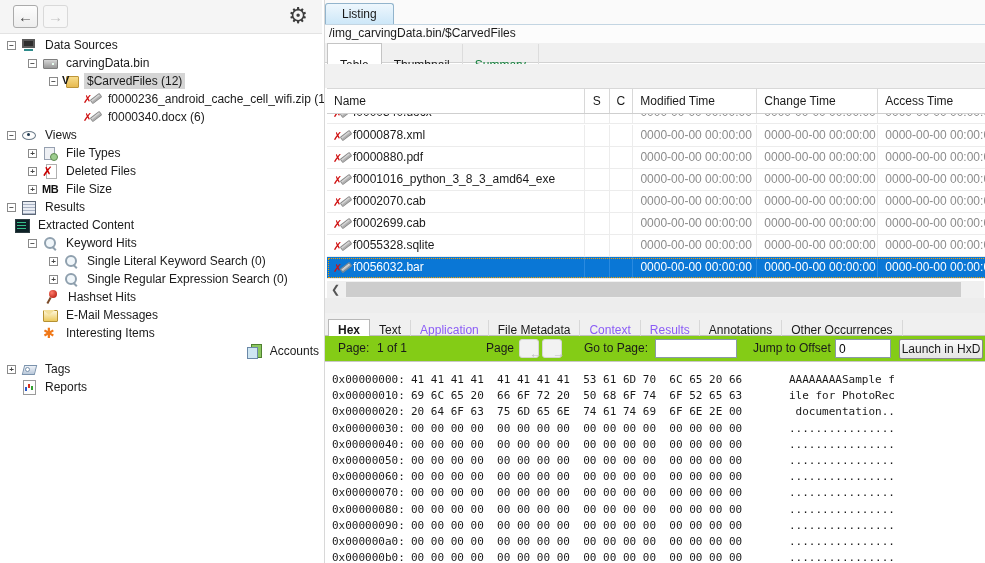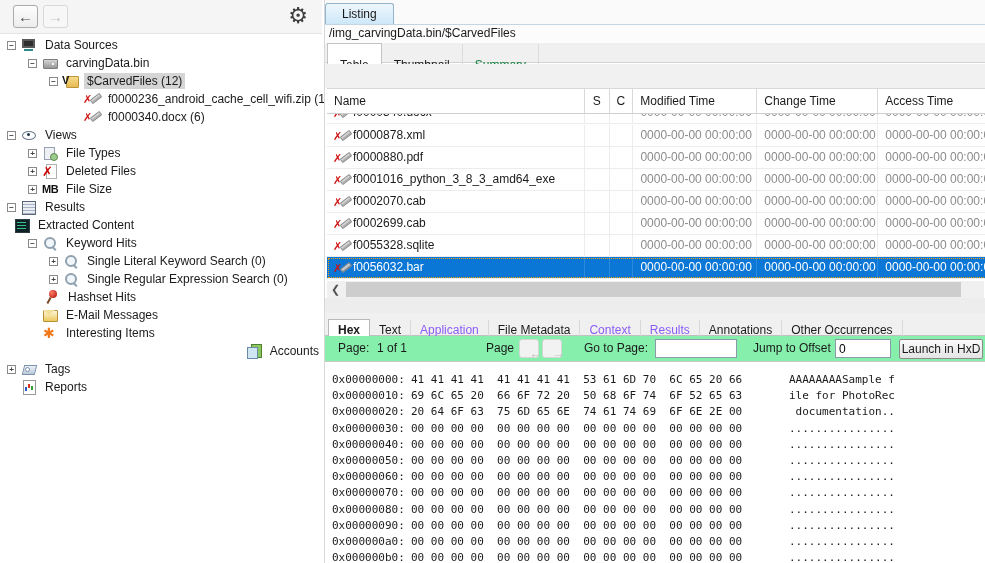--- a/index.html
+++ b/index.html
@@ -81,21 +81,21 @@
   .hscroll { position:absolute; left:2px; top:281px; width:657px; height:17px; background:#f0f0f0; }
   .hs-arrow { position:absolute; left:0; top:0; width:17px; height:17px; text-align:center; line-height:16px; font-size:11px; color:#555; }
   .hs-thumb { position:absolute; left:19px; top:1px; width:615px; height:15px; background:#cdcdcd; }
   .gray-gap { position:absolute; left:0; top:298px; width:100%; height:15px; background:#ededed; }
 
   
   .cv-tabs { position:absolute; left:0; top:313px; width:100%; height:23px; background:#f0f0f0; border-bottom:1px solid #c0c0c0; padding-left:3px; }
   .ctab { display:inline-block; height:22px; margin-top:6px; padding:0 9px; line-height:21px; border-right:1px solid #d8d8d8; color:#1a1a1a; }
   .ctab.active { background:#fff; border:1px solid #b8b8b8; border-bottom:1px solid #fff; font-weight:bold; }
   .ctab.disabled { color:#8b5cf6; }
-  .pager { position:absolute; left:0; top:336px; width:100%; height:26px; background:#86efac; border-bottom:1px solid #c8c8c8; }
+  .pager { position:absolute; left:0; top:336px; width:100%; height:26px; background:#84cc16; border-bottom:1px solid #c8c8c8; }
   .pager span { position:absolute; top:5px; }
   .pg-input { position:absolute; top:3px; height:19px; border:1px solid #8a9aa8; background:#fff; font:12px "Liberation Sans",sans-serif; padding:0 3px; }
   .pg-nav { position:absolute; top:3px; width:20px; height:19px; border:1px solid #d5d5d5; border-radius:3px; background:#f2f2f2; color:#c0c0c0; text-align:center; line-height:17px; font-size:13px; }
   .launch-btn { position:absolute; top:3px; left:574px; width:84px; height:20px; border:1px solid #8a8a8a; border-radius:2px; background:linear-gradient(#fafafa,#e4e4e4); font:12px "Liberation Sans",sans-serif; text-align:center; line-height:18px; }
 
   .hexpane { position:absolute; left:0; top:362px; width:100%; height:201px; background:#fff; overflow:hidden; font-family:"DejaVu Sans Mono",monospace; font-size:11px; }
   .hexline { display:flex; height:16.2px; line-height:16.2px; white-space:pre; }
   .hx-addr { width:86px; padding-left:7px; flex:none; }
   .hx-bytes { width:366px; flex:none; }
   .hx-ascii { padding-left:12px; }

